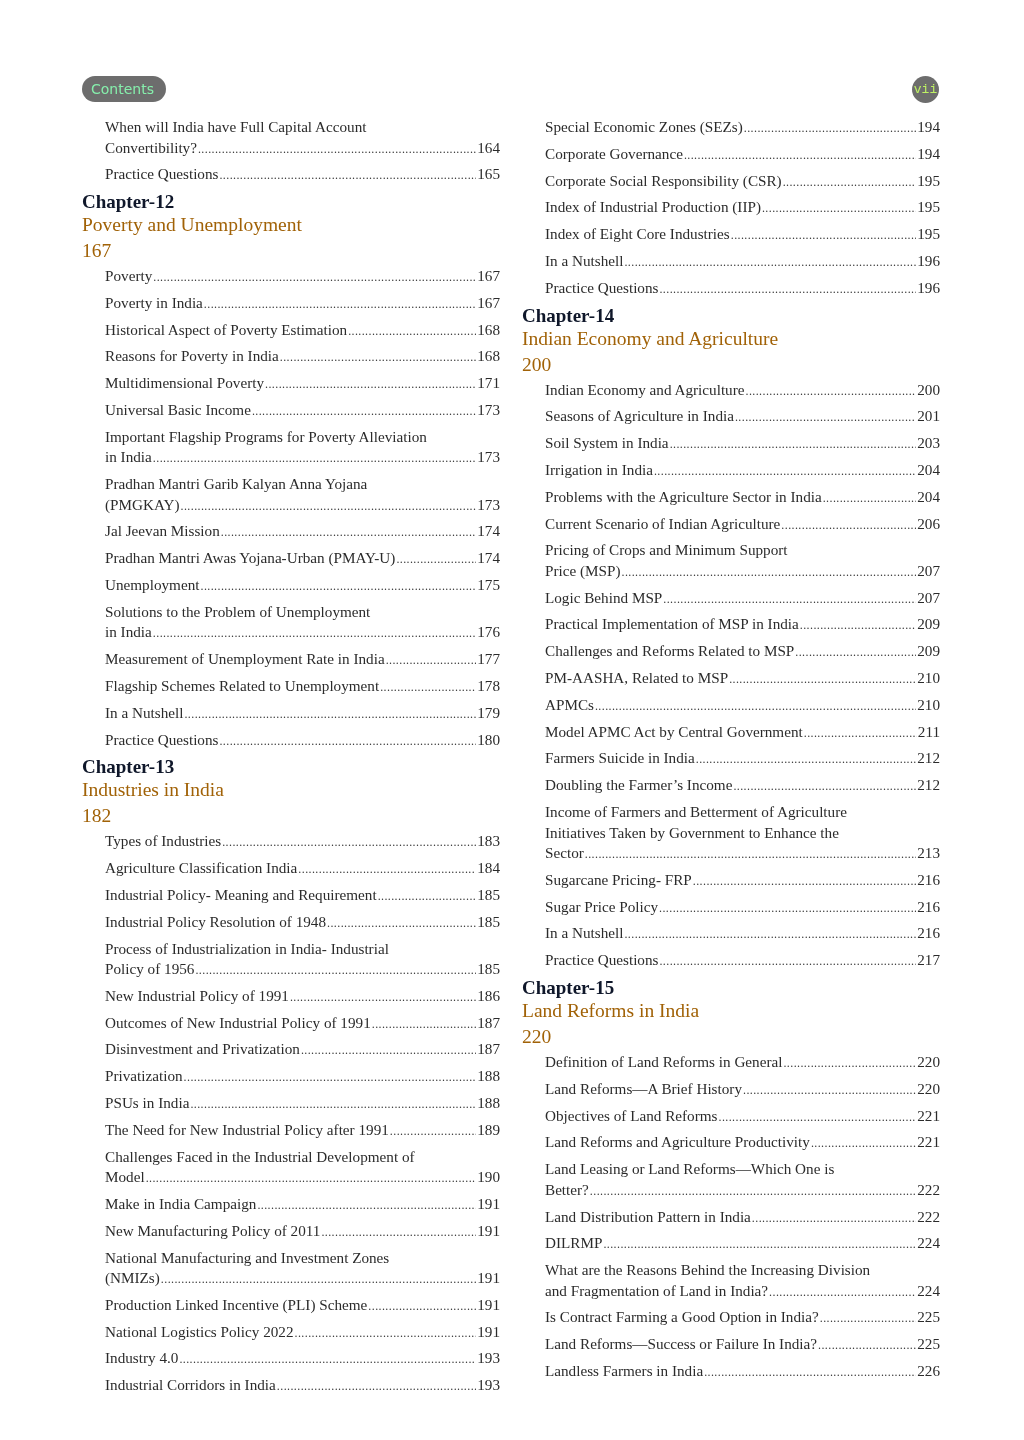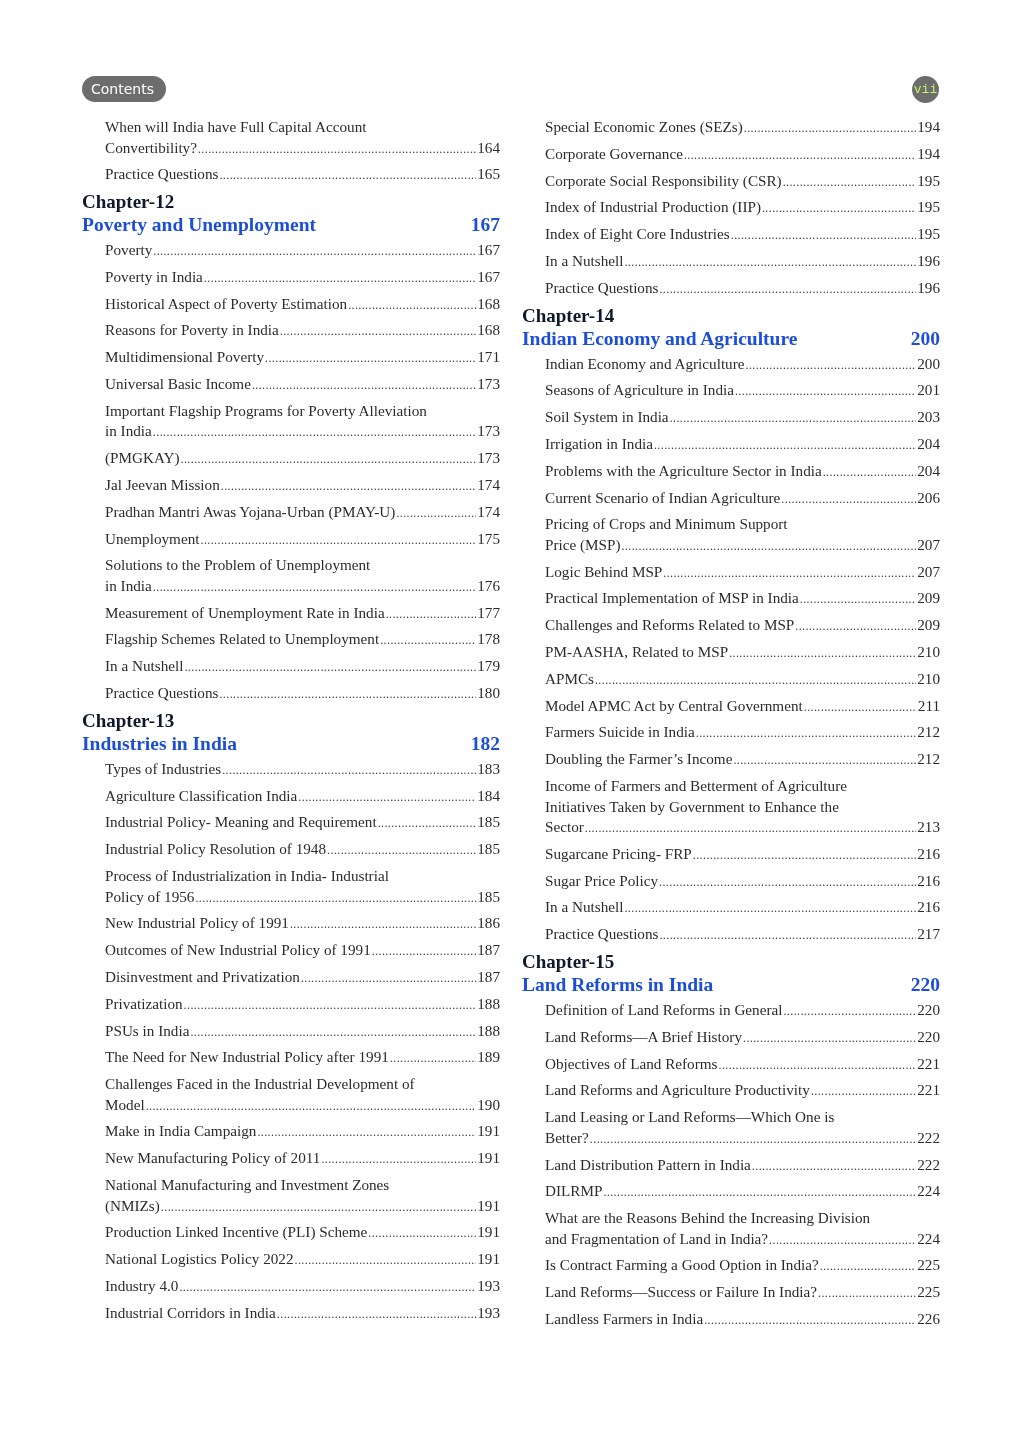--- a/index.html
+++ b/index.html
@@ -3,21 +3,21 @@
   <meta charset="utf-8">
   <style>
     html, body { margin: 0; padding: 0; background: #ffffff; }
     body {
       width: 1024px; height: 1440px; position: relative; overflow: hidden;
       font-family: "Liberation Serif", "DejaVu Serif", serif;
       color: #2a2a2a;
     }
     .header-badge {
       position: absolute; top: 76px; left: 82px;
-      background: #6d6d6d; color: #ffffff;
+      background: #6d6d6d; color: #86efac;
       font-family: "DejaVu Sans", "Liberation Sans", sans-serif;
       font-size: 14px; line-height: 26px; height: 26px;
       padding: 0 12px 0 9px; border-radius: 13px;
     }
     .page-number {
       position: absolute; top: 76px; left: 912px;
       width: 27px; height: 27px; border-radius: 50%;
       background: #6d6d6d; color: #bef264;
       font-family: Liberation Mono, monospace;
       font-size: 13px; line-height: 27px; text-align: center;
@@ -41,22 +41,22 @@
     .entry .leader::before {
       content: "..................................................................................................................................................................................................................";
     }
     .entry .page { white-space: nowrap; }
     .chapter-label {
       font-weight: bold; font-size: 19px; line-height: 21px;
       color: #0f172a; margin-top: 0px;
     }
     .chapter-title {
       display: flex; justify-content: space-between; align-items: baseline;
-      font-weight: bold; font-size: 19.5px; line-height: 26px;
-      color: #1d4ed8; margin-bottom: 2px;
+      font-weight: normal; font-size: 19.5px; line-height: 26px;
+      color: #a16207; margin-bottom: 2px; flex-direction: column;
     }
   </style>
 </head>
 <body>
 
 <div>
   <div class="header-badge">Contents</div>
   <div class="page-number">vii</div>
 
   <div class="column col-left">
@@ -126,20 +126,21 @@
       </div>
       <div class="entry">
         <div class="wrap-line">Important Flagship Programs for Poverty Alleviation</div>
         <div class="line">
           <span class="title-text">in India</span>
           <span class="leader"></span>
           <span class="page">173</span>
         </div>
       </div>
       <div class="entry">
+        <div class="wrap-line">Pradhan Mantri Garib Kalyan Anna Yojana</div>
         <div class="line">
           <span class="title-text">(PMGKAY)</span>
           <span class="leader"></span>
           <span class="page">173</span>
         </div>
       </div>
       <div class="entry">
         <div class="line">
           <span class="title-text">Jal Jeevan Mission</span>
           <span class="leader"></span>

